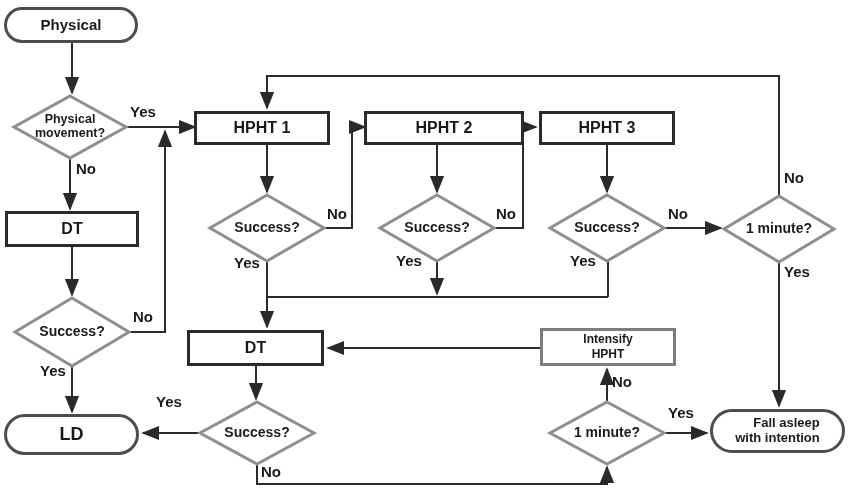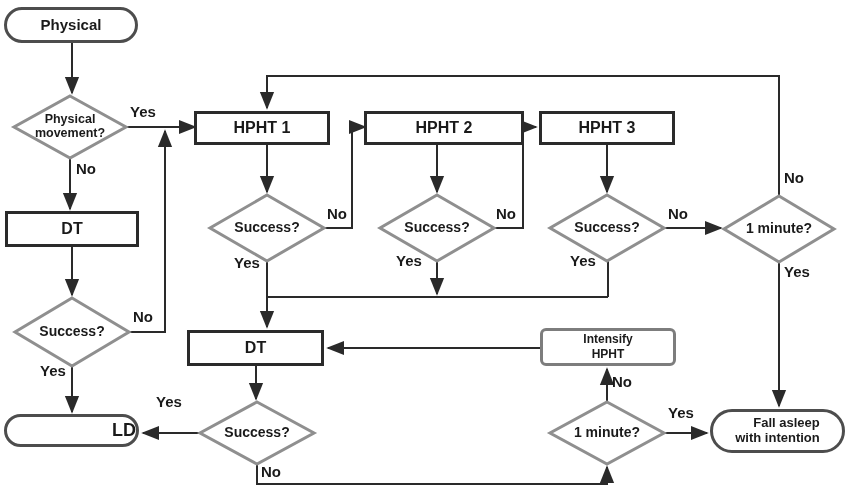--- a/index.html
+++ b/index.html
@@ -80,26 +80,26 @@
     <polygon class="diamond" points="267,195 324,228 267,261 210,228"></polygon>
     <polygon class="diamond" points="437,195 494,228 437,261 380,228"></polygon>
     <polygon class="diamond" points="607,195 664,228 607,261 550,228"></polygon>
     <polygon class="diamond" points="779,196 834,229 779,262 724,229"></polygon>
     <polygon class="diamond" points="257,402 314,433 257,464 200,433"></polygon>
     <polygon class="diamond" points="607,402 664,433 607,464 550,433"></polygon>
   </svg>
 
   <div class="node stadium" style="left:4px; top:7px; width:134px; height:36px;"><span>Physical</span></div>
   <div class="node process" style="left:5px; top:211px; width:134px; height:36px;"><span>DT</span></div>
-  <div class="node stadium big" style="left:4px; top:414px; width:135px; height:33px;justify-content:flex-end;"><span>LD</span></div>
+  <div class="node stadium big" style="left:4px; top:414px; width:135px; height:41px;"><span>LD</span></div>
   <div class="node process" style="left:194px; top:111px; width:136px; height:34px;"><span>HPHT 1</span></div>
   <div class="node process" style="left:364px; top:111px; width:160px; height:34px;"><span>HPHT 2</span></div>
   <div class="node process" style="left:539px; top:111px; width:136px; height:34px;"><span>HPHT 3</span></div>
   <div class="node process" style="left:187px; top:330px; width:137px; height:36px;"><span>DT</span></div>
-  <div class="node process gray" style="left:540px; top:328px; width:136px; height:38px;border-radius:6px;"><span>Intensify
+  <div class="node process gray" style="left:540px; top:328px; width:136px; height:38px;"><span>Intensify
 HPHT</span></div>
   <div class="node stadium small" style="left:710px; top:409px; width:135px; height:44px;text-align:right;"><span>Fall asleep
 with intention</span></div>
 
   <div class="dlabel sm" style="left:20px; top:109px; width:100px; height:36px;">Physical
 movement?</div>
   <div class="dlabel" style="left:22px; top:322px; width:100px; height:20px;">Success?</div>
   <div class="dlabel" style="left:217px; top:218px; width:100px; height:20px;">Success?</div>
   <div class="dlabel" style="left:387px; top:218px; width:100px; height:20px;">Success?</div>
   <div class="dlabel" style="left:557px; top:218px; width:100px; height:20px;">Success?</div>

